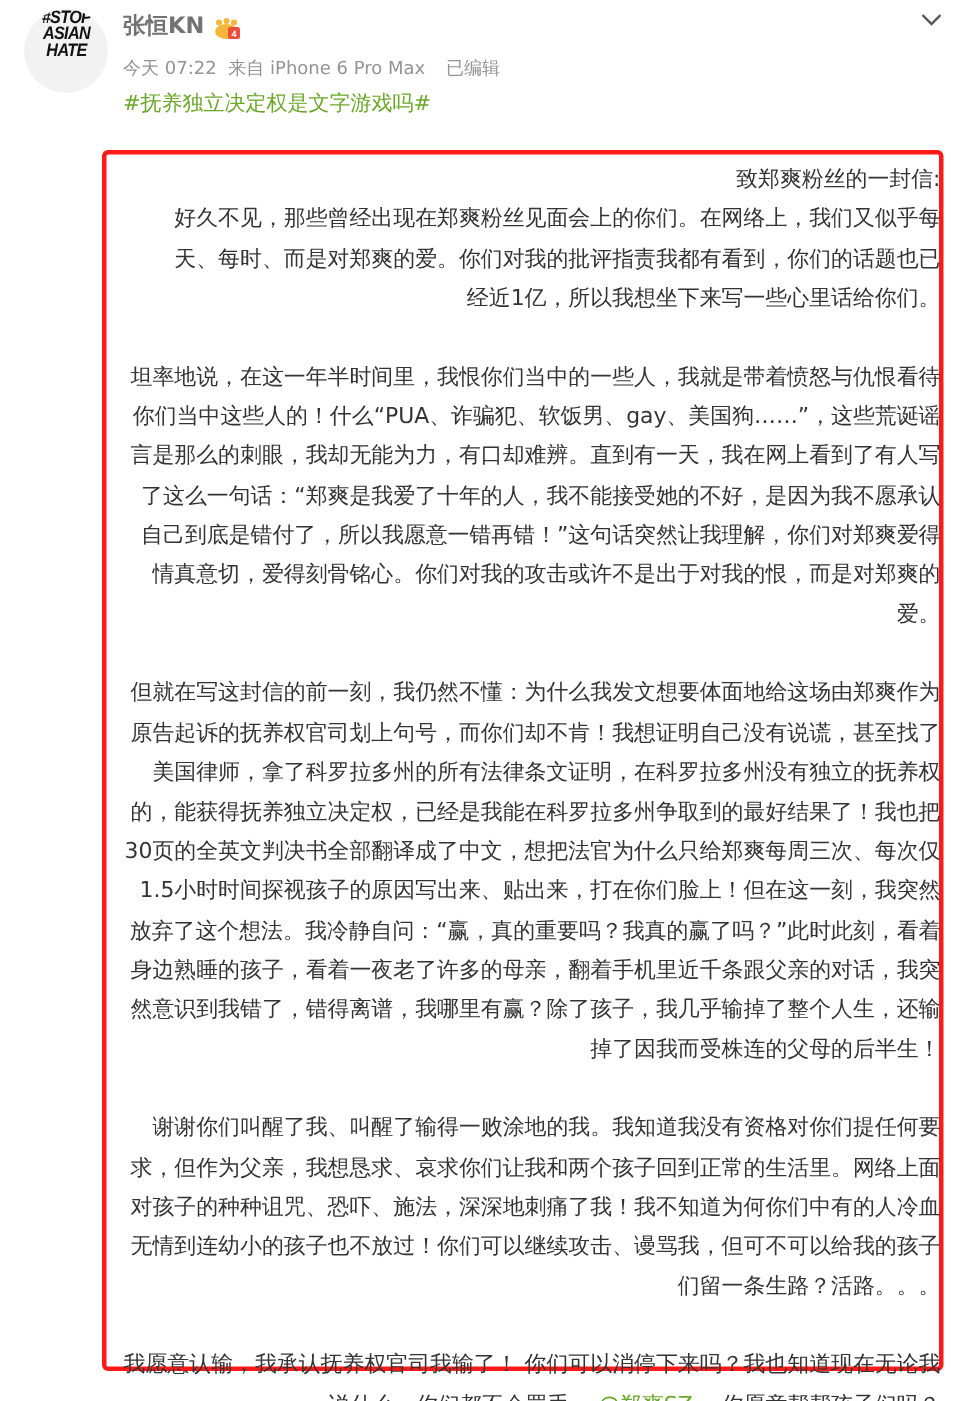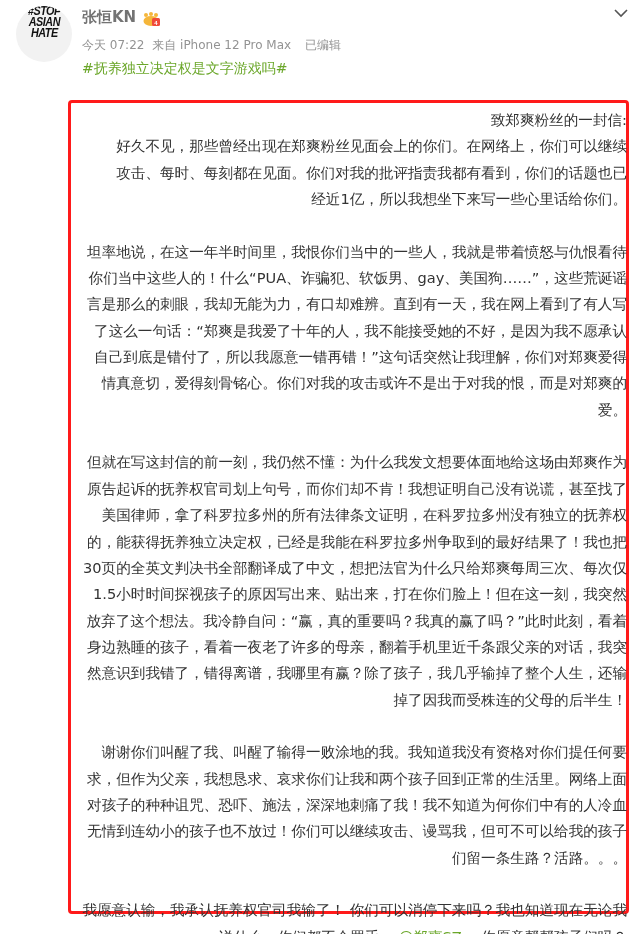--- a/index.html
+++ b/index.html
@@ -60,37 +60,37 @@
       <circle cx="8" cy="2" r="2" fill="#f5b63a"></circle>
       <circle cx="13" cy="3" r="2" fill="#f5b63a"></circle>
       <rect x="9" y="6" width="8" height="8" rx="1.5" fill="#f04a3a"></rect>
       <text x="13" y="12.5" font-size="6" fill="#fff" text-anchor="middle" font-family="Liberation Sans, sans-serif" font-weight="bold">4</text>
     </svg>
   </span>
 </div>
 
 <div class="meta">
   <span>今天 07:22</span>
-  <span>来自 iPhone 12 Pro Max</span>
+  <span>来自 iPhone 6 Pro Max</span>
   <span class="edited">已编辑</span>
 </div>
 
 <div class="topic">#抚养独立决定权是文字游戏吗#</div>
 
 <div class="chevron">
   <svg width="18" height="12" viewBox="0 0 18 12">
     <polyline points="3,3 9,9 15,3" fill="none" stroke="#555" stroke-width="1.6"></polyline>
   </svg>
 </div>
 
 <div class="letter-box"></div>
 
 <div class="letter-text">
   <p>致郑爽粉丝的一封信:</p>
-  <p class="indent">好久不见，那些曾经出现在郑爽粉丝见面会上的你们。在网络上，你们可以继续攻击、每时、每刻都在见面。你们对我的批评指责我都有看到，你们的话题也已经近1亿，所以我想坐下来写一些心里话给你们。</p>
+  <p class="indent">好久不见，那些曾经出现在郑爽粉丝见面会上的你们。在网络上，我们又似乎每天、每时、而是对郑爽的爱。你们对我的批评指责我都有看到，你们的话题也已经近1亿，所以我想坐下来写一些心里话给你们。</p>
   <div class="gap"></div>
   <p>坦率地说，在这一年半时间里，我恨你们当中的一些人，我就是带着愤怒与仇恨看待你们当中这些人的！什么“PUA、诈骗犯、软饭男、gay、美国狗……”，这些荒诞谣言是那么的刺眼，我却无能为力，有口却难辨。直到有一天，我在网上看到了有人写了这么一句话：“郑爽是我爱了十年的人，我不能接受她的不好，是因为我不愿承认自己到底是错付了，所以我愿意一错再错！”这句话突然让我理解，你们对郑爽爱得情真意切，爱得刻骨铭心。你们对我的攻击或许不是出于对我的恨，而是对郑爽的爱。</p>
   <div class="gap"></div>
   <p>但就在写这封信的前一刻，我仍然不懂：为什么我发文想要体面地给这场由郑爽作为原告起诉的抚养权官司划上句号，而你们却不肯！我想证明自己没有说谎，甚至找了美国律师，拿了科罗拉多州的所有法律条文证明，在科罗拉多州没有独立的抚养权的，能获得抚养独立决定权，已经是我能在科罗拉多州争取到的最好结果了！我也把30页的全英文判决书全部翻译成了中文，想把法官为什么只给郑爽每周三次、每次仅1.5小时时间探视孩子的原因写出来、贴出来，打在你们脸上！但在这一刻，我突然放弃了这个想法。我冷静自问：“赢，真的重要吗？我真的赢了吗？”此时此刻，看着身边熟睡的孩子，看着一夜老了许多的母亲，翻着手机里近千条跟父亲的对话，我突然意识到我错了，错得离谱，我哪里有赢？除了孩子，我几乎输掉了整个人生，还输掉了因我而受株连的父母的后半生！</p>
   <div class="gap"></div>
   <p>谢谢你们叫醒了我、叫醒了输得一败涂地的我。我知道我没有资格对你们提任何要求，但作为父亲，我想恳求、哀求你们让我和两个孩子回到正常的生活里。网络上面对孩子的种种诅咒、恐吓、施法，深深地刺痛了我！我不知道为何你们中有的人冷血无情到连幼小的孩子也不放过！你们可以继续攻击、谩骂我，但可不可以给我的孩子们留一条生路？活路。。。</p>
   <div class="gap"></div>
   <p><span>我愿意认输，我承认抚养权官司我输了！ 你们可以消停下来吗？我也知道现在无论我说什么，你们都不会罢手，</span> <span class="mention">@郑爽SZ</span> <span>，你愿意帮帮孩子们吗？</span></p>
 </div>
 

